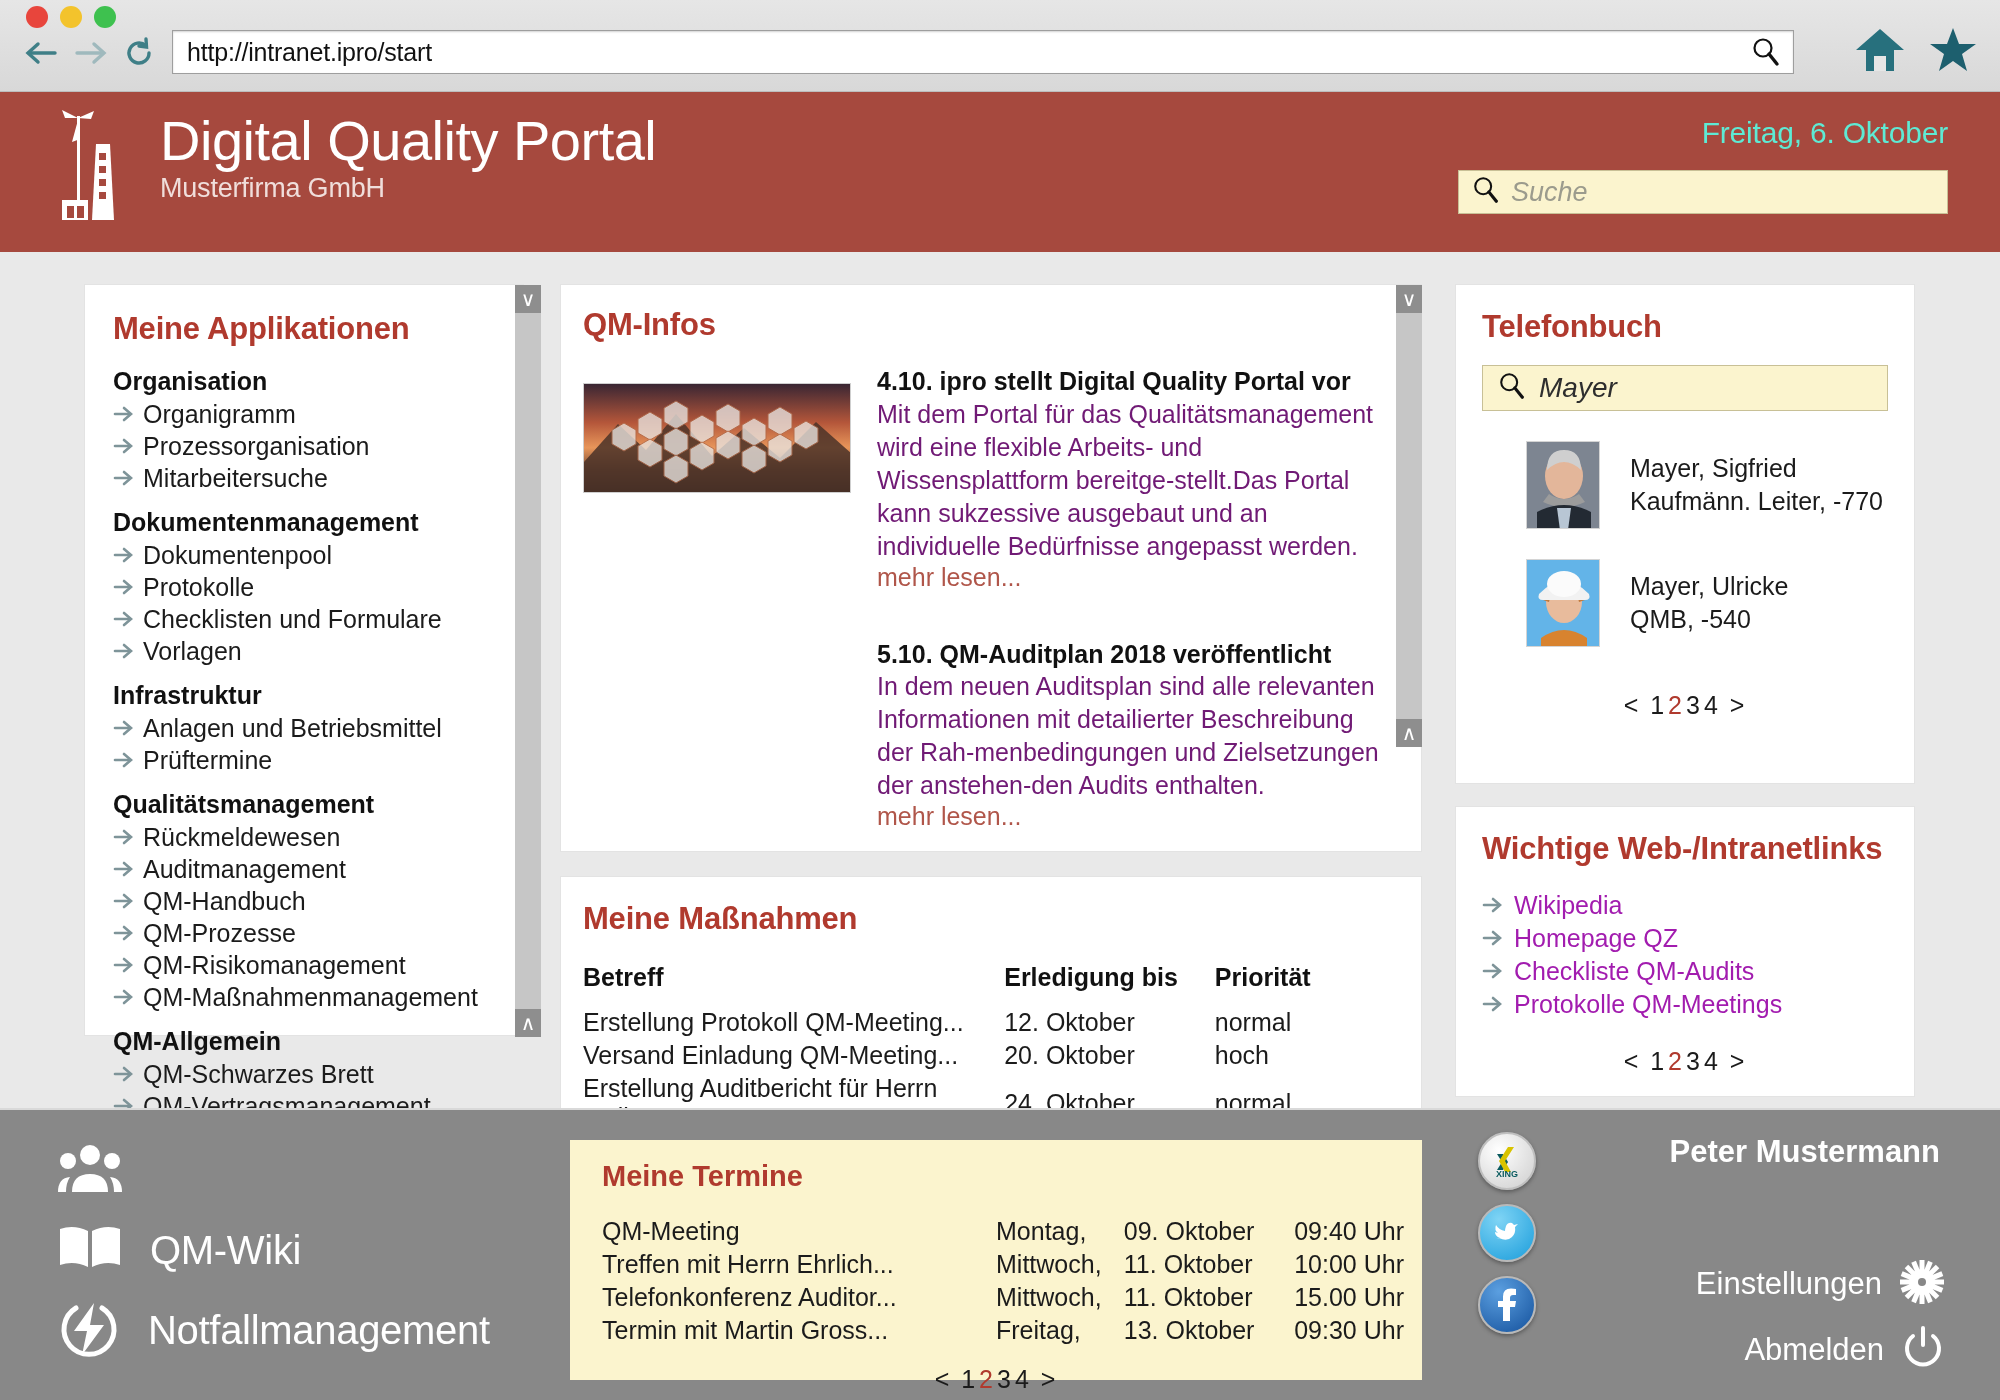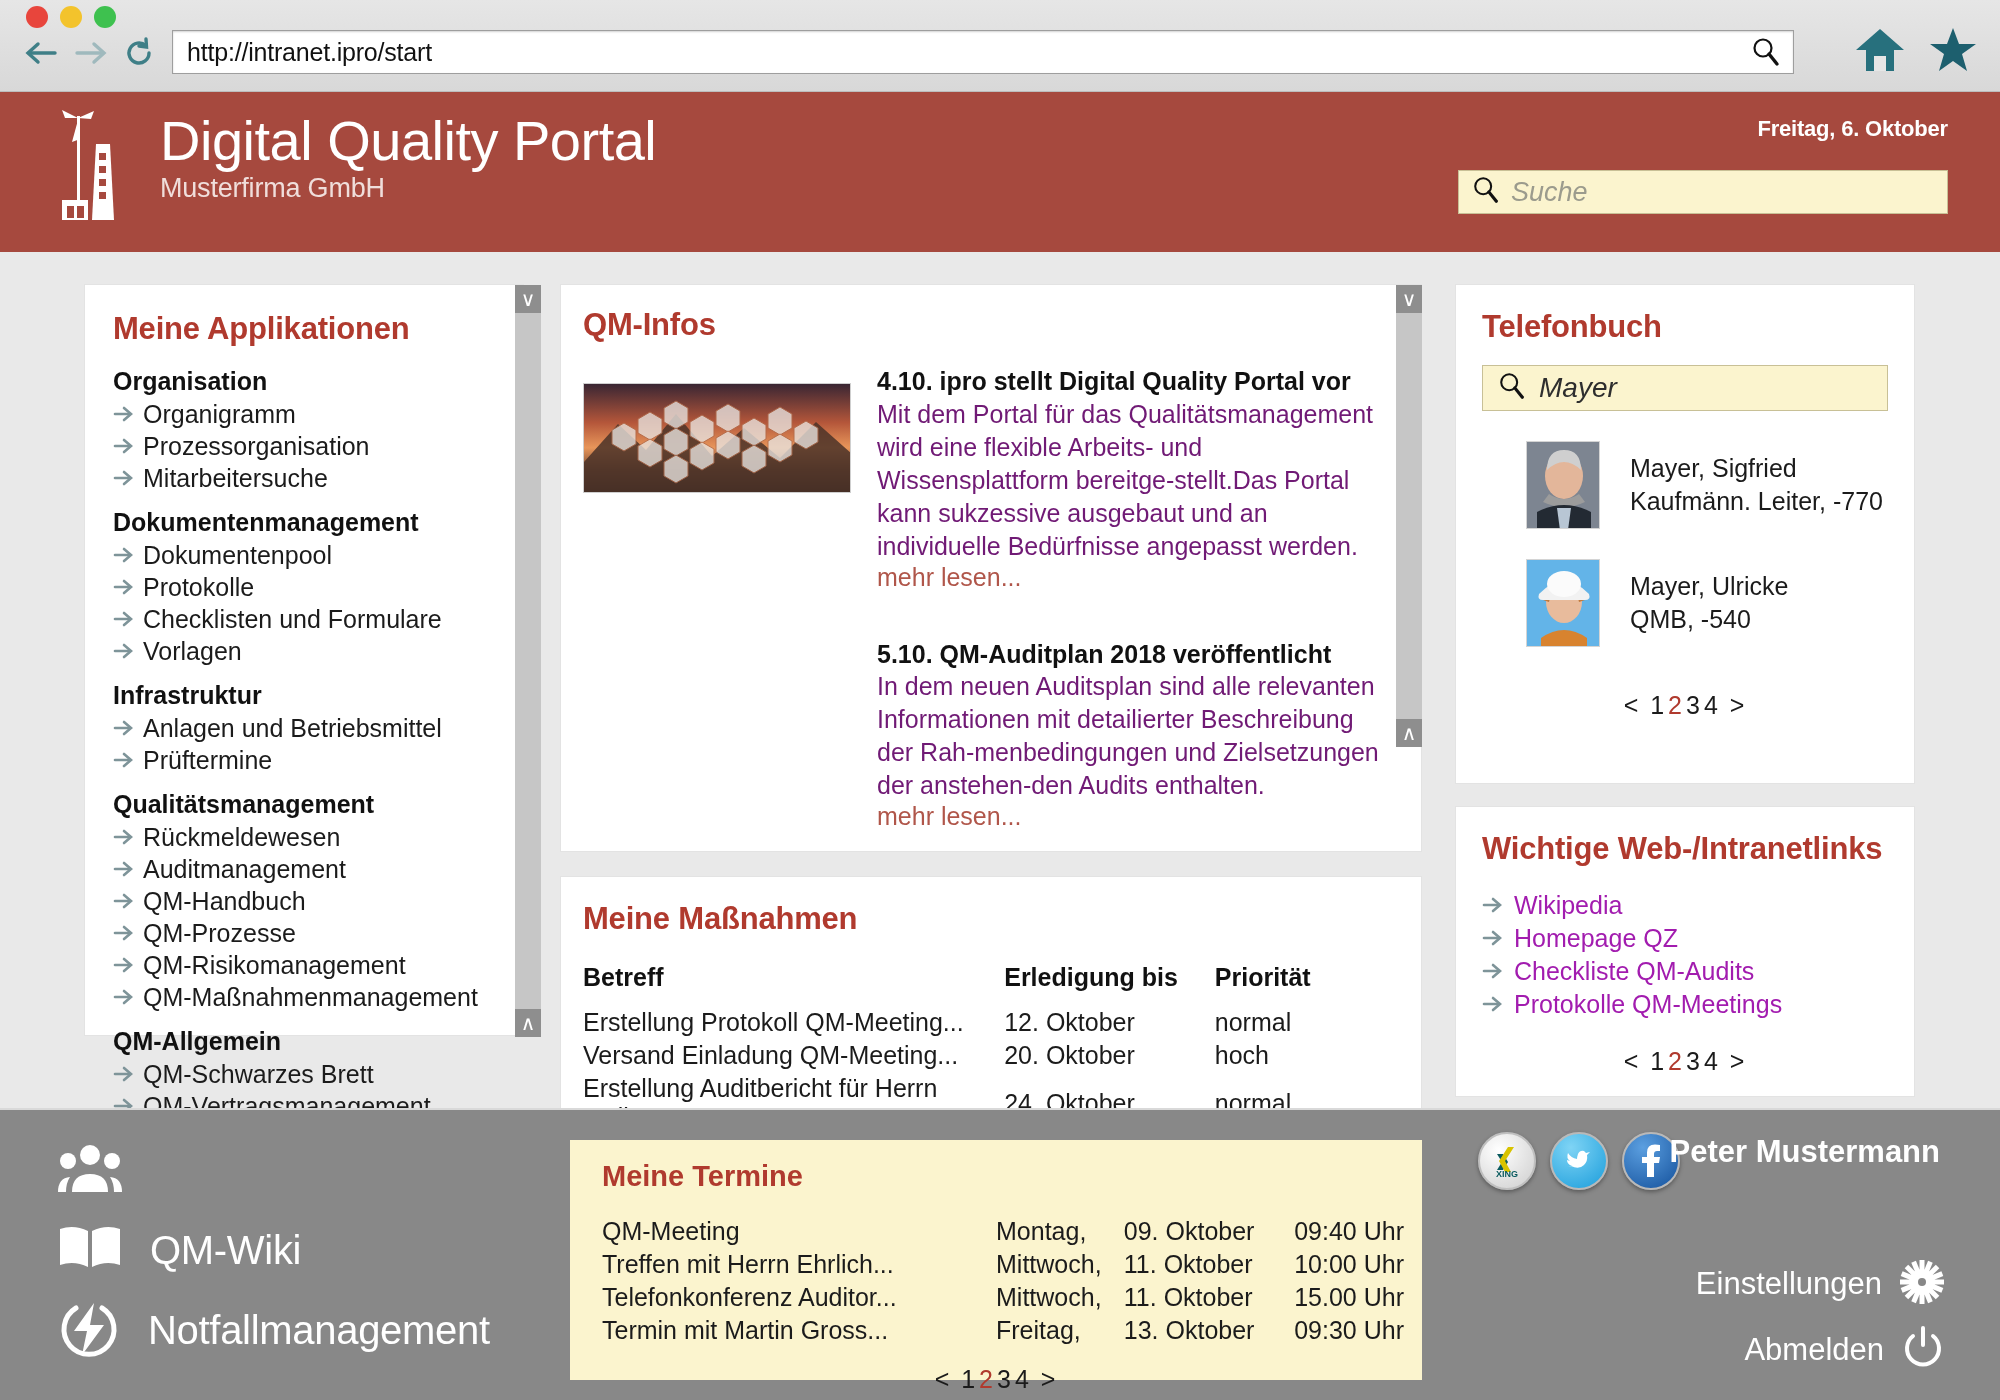--- a/index.html
+++ b/index.html
@@ -49,21 +49,21 @@
   .logo-box { width: 92px; height: 118px; position: relative; }
   .brand-text { padding-top: 4px; }
   .brand-title {
     color: #fff; font-size: 56px; font-weight: 400; line-height: 1.02;
     letter-spacing: -.5px; white-space: nowrap;
   }
   .brand-sub { color: #f0dedb; font-size: 27px; font-weight: 400; margin-top: 4px; letter-spacing: -.2px; }
 
   .header-date {
     position: absolute; right: 52px; top: 24px;
-    color: #ffffff; font-size: 22px; letter-spacing: -.2px; font-weight: bold;
+    color: #5eead4; font-size: 30px; letter-spacing: -.2px;
   }
   .header-search {
     position: absolute; right: 52px; top: 78px; width: 490px; height: 44px;
     background: #fbf4ce; border: 1px solid #c8c096;
     display: flex; align-items: center; gap: 10px; padding-left: 12px;
   }
   .header-search .ph { color: #9b9b8d; font-size: 27px; font-style: italic; }
 
   
   .main {
@@ -158,21 +158,21 @@
   }
   .termine h2 { color: #b03a2e; font-size: 29px; font-weight: bold; padding: 20px 0 0 32px; }
   table.term { width: 100%; border-collapse: collapse; margin-top: 22px; }
   table.term td { font-size: 25px; color: #1b1b1b; padding: 2px 0; }
   .t-title { width: 50%; padding-left: 32px !important; }
   .t-day { width: 15%; }
   .t-date { width: 20%; }
   .t-time { width: 15%; }
   .termine .pager { margin-top: 18px; }
 
-  .social { position: absolute; left: 1478px; top: 22px; display: flex; flex-direction: row; gap: 14px; align-items: flex-end; }
+  .social { position: absolute; left: 1478px; top: 22px; display: flex; flex-direction: column; gap: 14px; align-items: flex-end; }
   .sbtn { width: 58px; height: 58px; border-radius: 50%; position: relative; cursor: pointer;
           box-shadow: 0 2px 4px rgba(0,0,0,.35); display: flex; align-items: center; justify-content: center; }
   .sbtn.xing { background: radial-gradient(circle at 35% 30%, #ffffff, #cdcdcd); border: 2px solid #bfbfbf; }
   .sbtn.tw { background: radial-gradient(circle at 35% 25%, #7fd4f5, #1b9ddb); border: 2px solid #b9b9b9; }
   .sbtn.fb { background: radial-gradient(circle at 35% 25%, #5b9fe0, #14519c); border: 2px solid #b9b9b9; }
 
   .user-name { position: absolute; right: 60px; top: 24px; color: #fff; font-size: 31px; font-weight: bold; }
   .foot-action { position: absolute; right: 56px; display: flex; align-items: center; gap: 18px; cursor: pointer; }
   .foot-action .lbl { color: #fff; font-size: 31px; }
   .fa-settings { top: 150px; align-items: center; }

